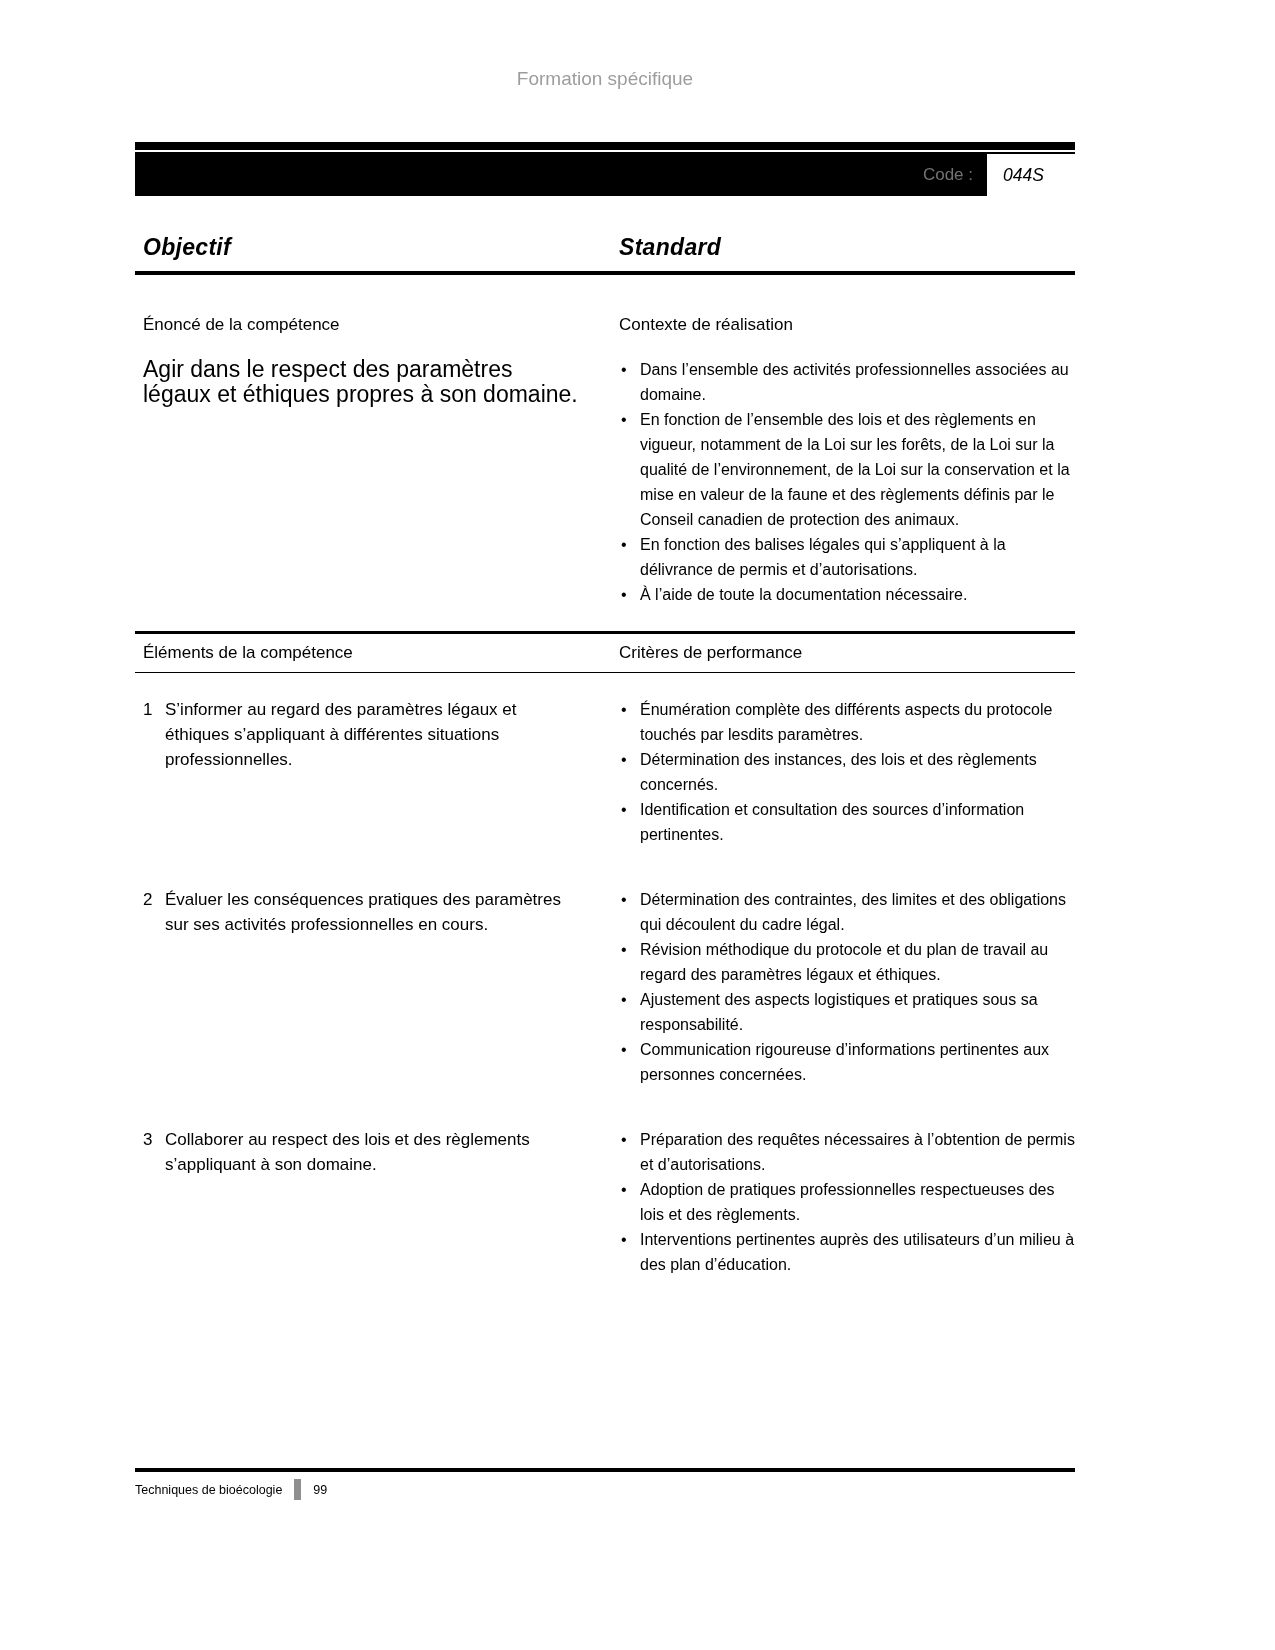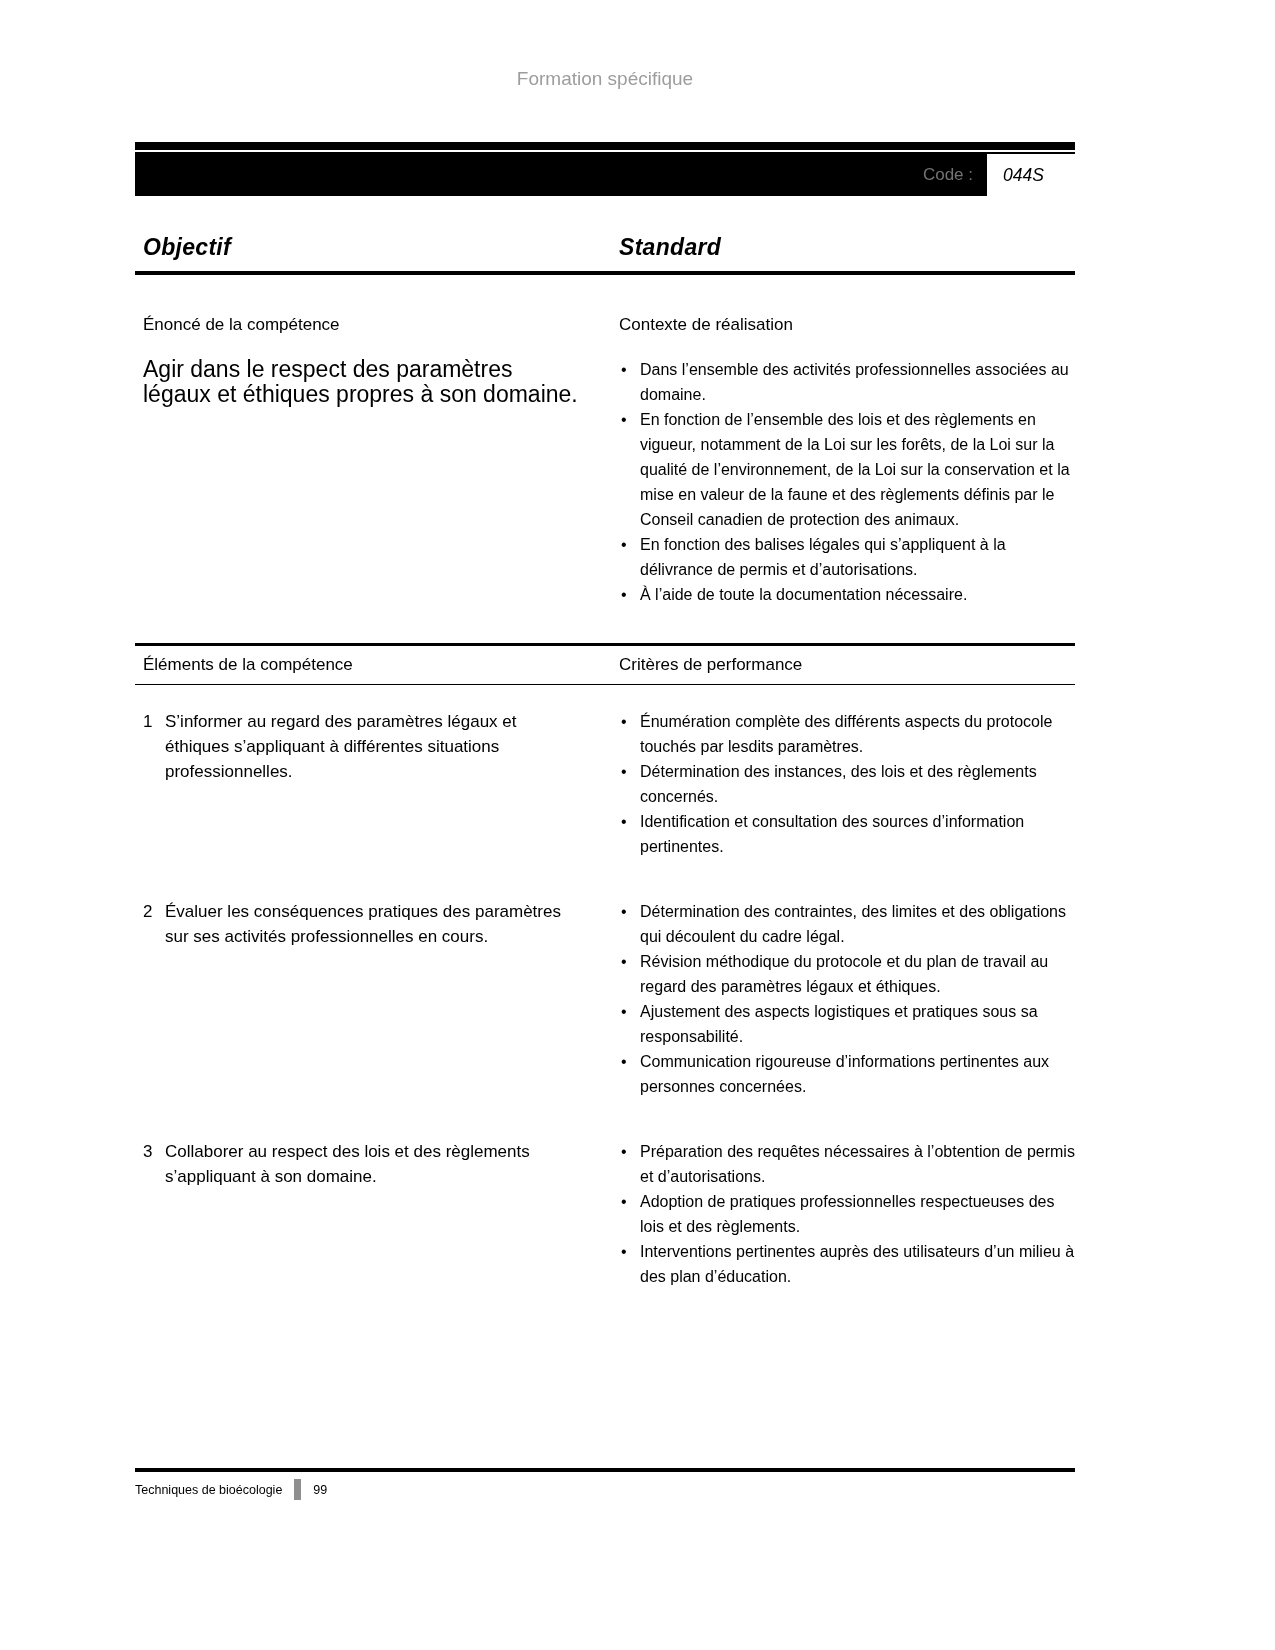--- a/index.html
+++ b/index.html
@@ -58,21 +58,21 @@
   .subhead { font-size: 17px; font-weight: normal; }
 
   .intro-row { margin-top: 22px; }
   .body-text { font-size: 23px; line-height: 25px; padding-right: 40px; }
 
   ul.bullets { list-style: none; margin: 0; padding: 0; font-size: 16px; line-height: 25px; }
   ul.bullets li { position: relative; padding-left: 21px; }
   ul.bullets li::before { content: "\2022"; position: absolute; left: 2px; }
 
   .elements-head {
-    margin-top: 36px;
+    margin-top: 24px;
     border-top: 3px solid #000;
     border-bottom: 1px solid #000;
     padding-top: 9px; padding-bottom: 9px;
   }
 
   .comp-row { margin-top: 24px; }
   .comp-row + .comp-row { margin-top: 40px; }
   .elem { display: flex; font-size: 17px; line-height: 25px; padding-right: 36px; }
   .elem .num { flex: 0 0 30px; padding-left: 8px; }
   .elem .elem-text { flex: 1; }

